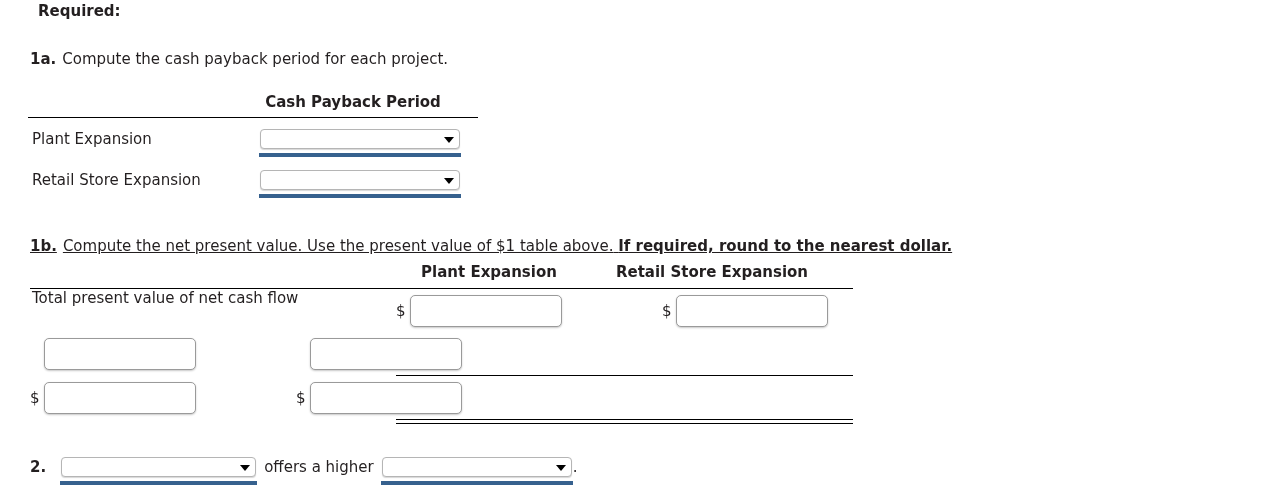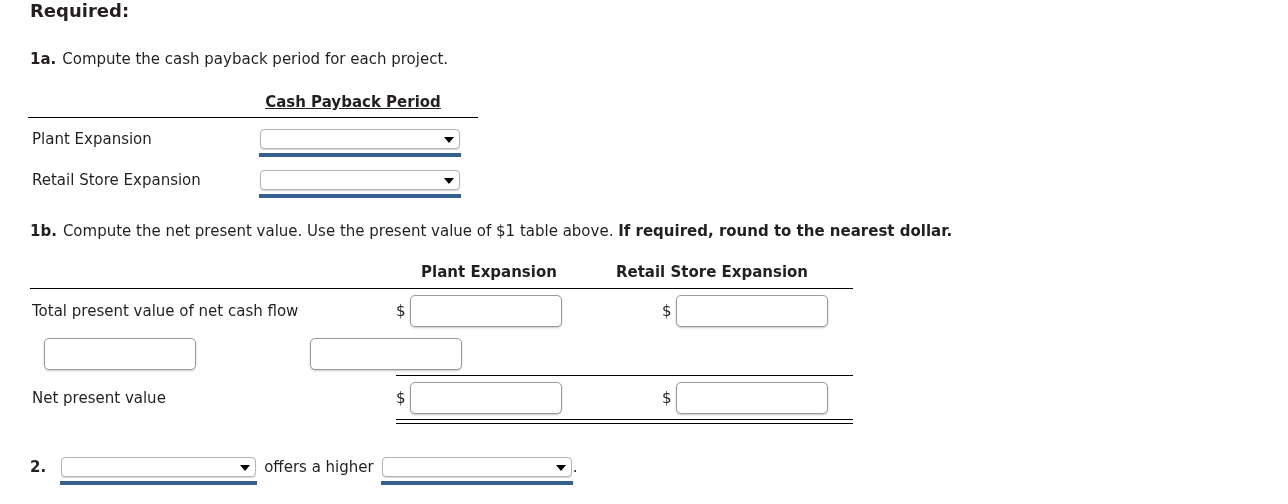--- a/index.html
+++ b/index.html
@@ -16,42 +16,42 @@
     color: #231f20;
     overflow: hidden;
     -webkit-font-smoothing: antialiased;
   }
 
   
   .abs { position: absolute; }
 
   
   .required-heading {
-    left: 30px;
+    left: 38px;
     top: 0px;
     font-weight: bold;
-    font-size: 18px;
+    font-size: 15px;
     line-height: 22px;
     text-align: right;
   }
   .prompt {
     line-height: 22px;
     font-size: 15px;
     white-space: nowrap;
     text-align: right;
   }
   .prompt .num {
     font-weight: bold;
     margin-right: 6px;
   }
   .prompt .strong {
     font-weight: bold;
   }
   #prompt-1a { left: 30px; top: 48px; }
-  #prompt-1b { left: 30px; top: 220px; }
+  #prompt-1b { left: 30px; top: 235px; text-decoration: underline; }
 
   
   #prompt-2 {
     left: 30px;
     top: 440px;
     display: flex;
     align-items: center;
     white-space: nowrap;
     line-height: 22px;
   }
@@ -65,21 +65,20 @@
     top: 92px;
     width: 450px;
   }
   .hdr-1a {
     text-align: center;
     font-weight: bold;
     font-size: 15px;
     padding-left: 200px;
     padding-bottom: 5px;
     line-height: 20px;
-    text-decoration: underline;
   }
   .rule-top-1a {
     border-top: 1px solid #000;
     height: 0;
   }
   .row-1a {
     display: flex;
     align-items: center;
     height: 41px;
   }
@@ -146,21 +145,20 @@
   .hdr-plant { flex: 0 0 180px; }
   .hdr-retail { flex: 0 0 266px; }
 
   .rule-full {
     border-top: 1px solid #000;
     height: 0;
   }
 
   .row-1b {
     display: flex;
-    align-items: center;
     height: 43px;
   }
   .row-1b .lbl {
     flex: 0 0 366px;
     font-size: 15px;
     padding-left: 2px;
     box-sizing: border-box;
   }
   .cell {
     display: flex;
@@ -273,21 +271,20 @@
     <div class="cell-gap"></div>
     <div class="cell cell-retail">
       <span class="dollar blank"></span>
       <input class="tinput" type="text" value="" style="">
     </div>
   </div>
 
   <div class="rule-sub"></div>
 
   <div class="row-1b">
-    <div class="lbl">Net present value</div>
     <div class="cell cell-plant">
       <span class="dollar">$</span>
       <input class="tinput" type="text" value="" style="">
     </div>
     <div class="cell-gap"></div>
     <div class="cell cell-retail">
       <span class="dollar">$</span>
       <input class="tinput" type="text" value="" style="">
     </div>
   </div>

